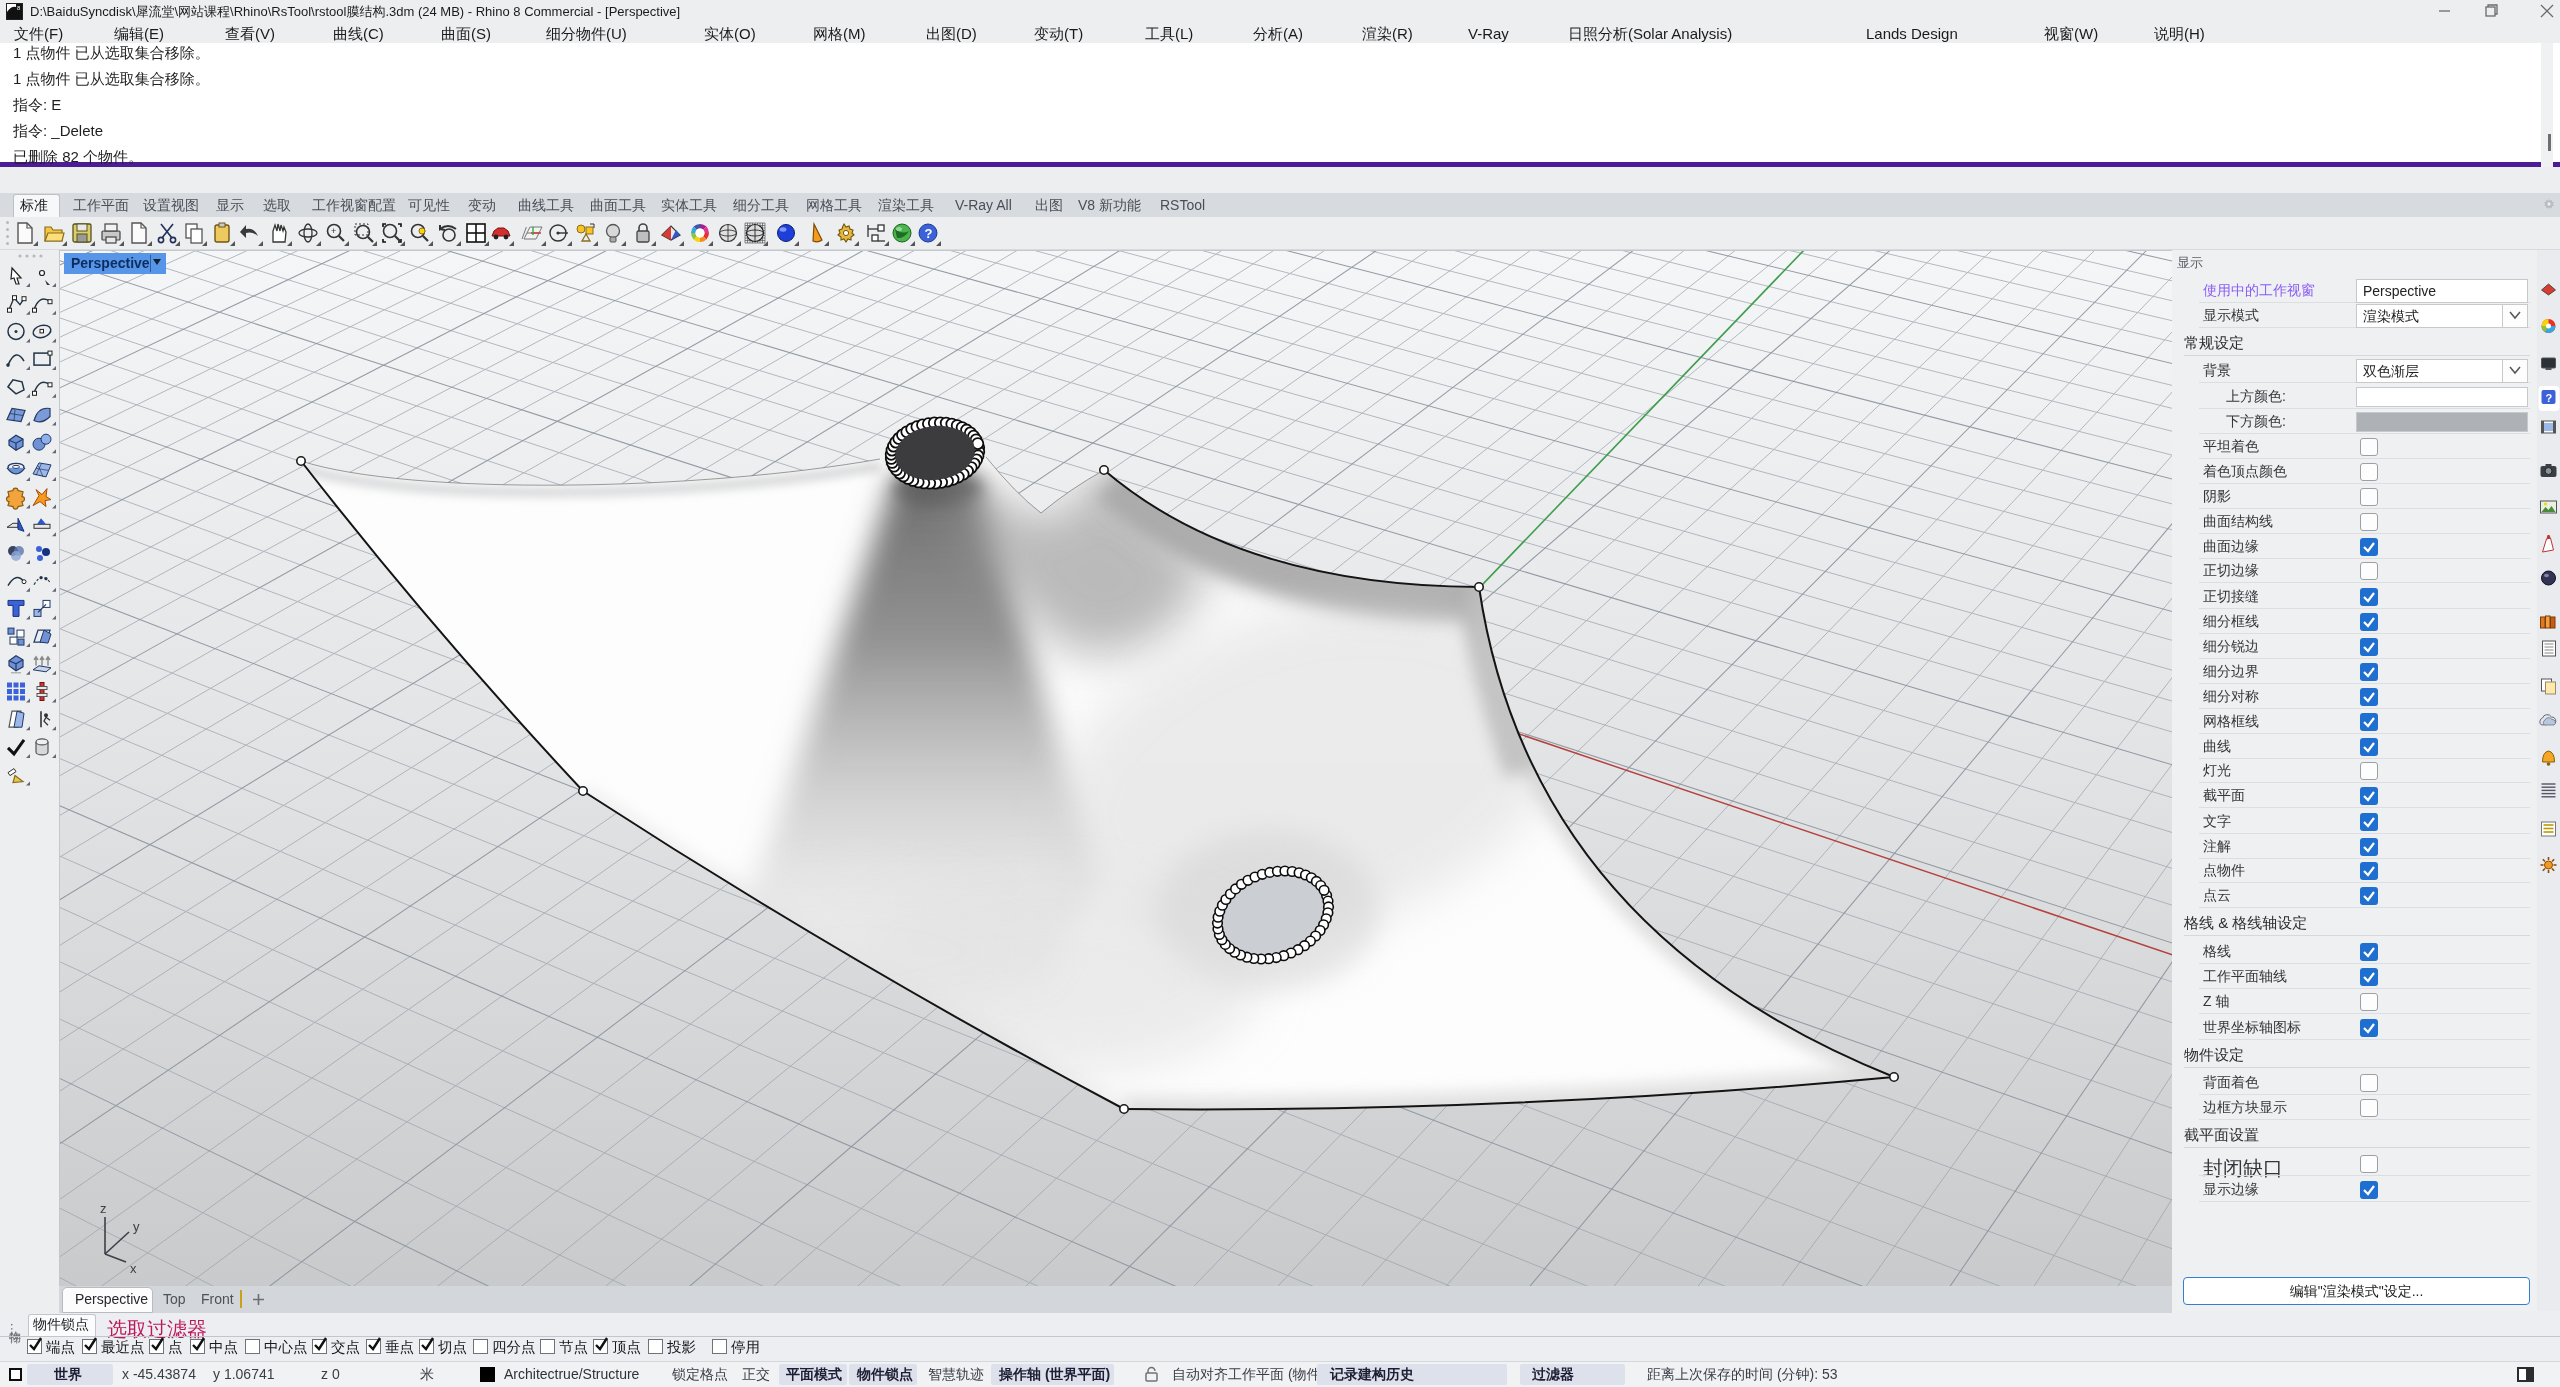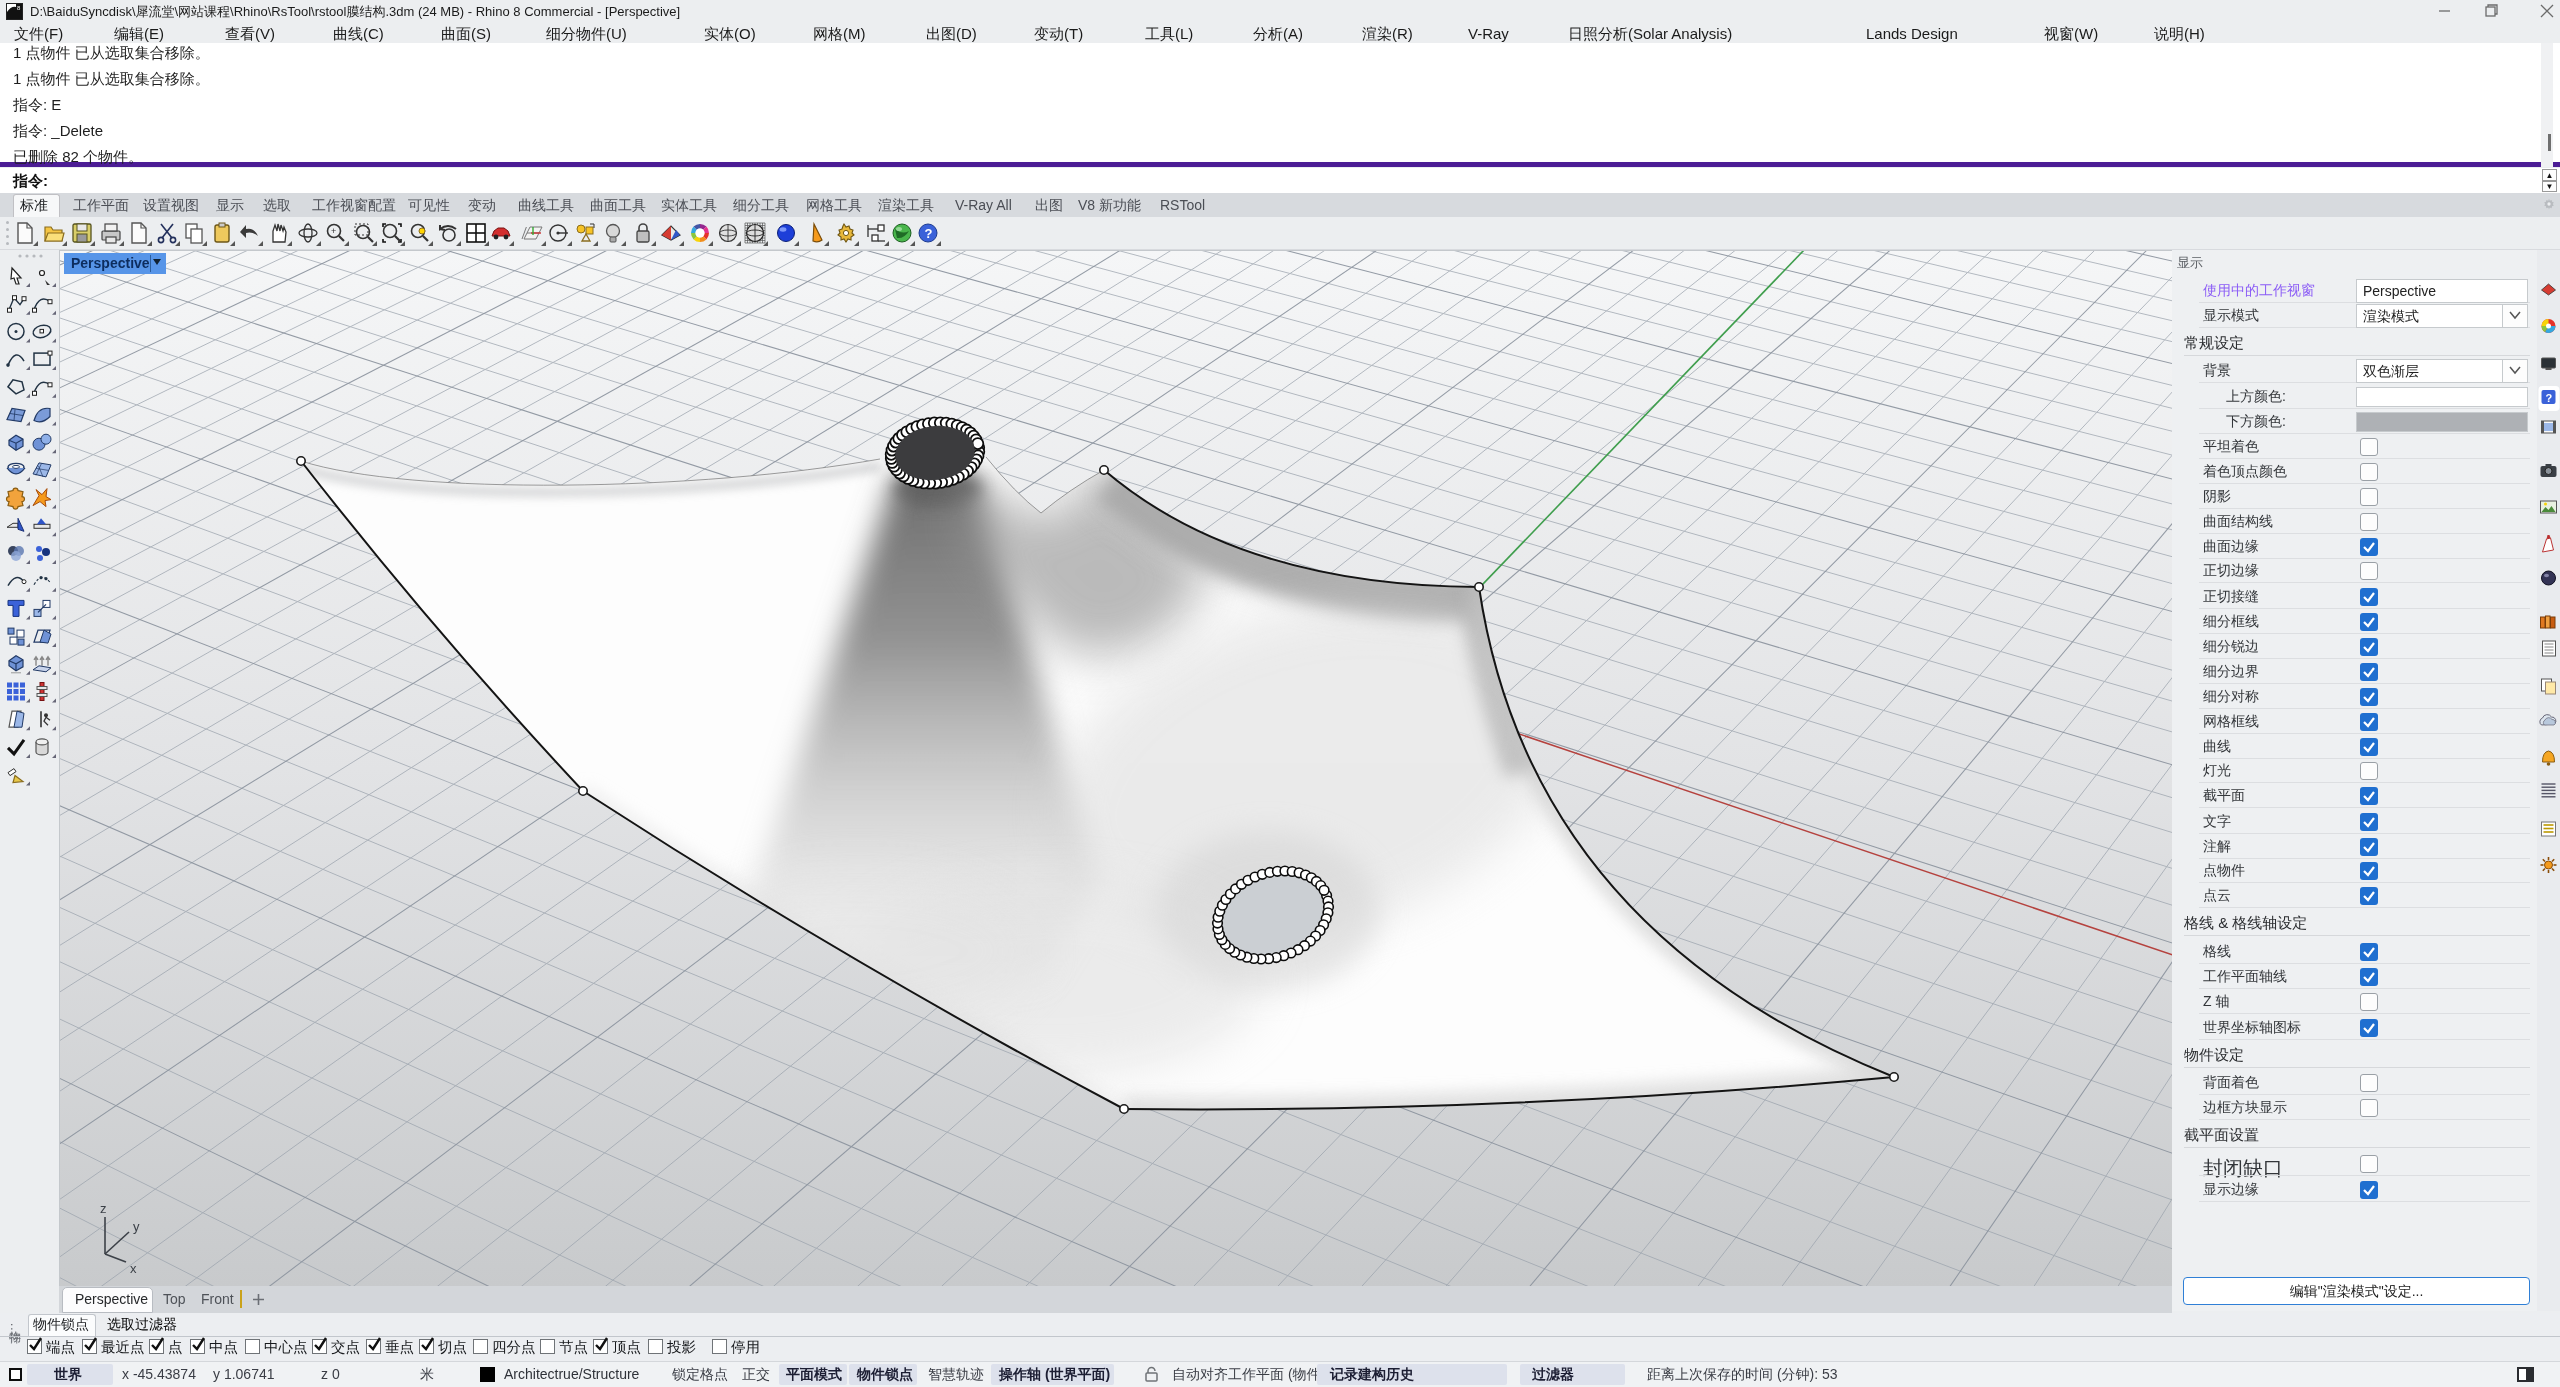--- a/index.html
+++ b/index.html
@@ -43,25 +43,20 @@
       <span class="abs txt" style="left:2154px;top:3px;font-size:15px;color:#1a1a1a">说明(H)</span>
     </div>
     <div class="abs" style="left:0;top:43px;width:2560px;height:124px;background:#fff;border-bottom:5px solid #4c1d95">
       <div class="abs txt" style="left:13px;top:1px;font-size:15px;color:#1e1e1e">1 点物件 已从选取集合移除。</div>
       <div class="abs txt" style="left:13px;top:27px;font-size:15px;color:#1e1e1e">1 点物件 已从选取集合移除。</div>
       <div class="abs txt" style="left:13px;top:53px;font-size:15px;color:#1e1e1e">指令: E</div>
       <div class="abs txt" style="left:13px;top:79px;font-size:15px;color:#1e1e1e">指令: _Delete</div>
       <div class="abs txt" style="left:13px;top:105px;font-size:15px;color:#1e1e1e">已删除 82 个物件。</div>
       <div class="abs" style="left:2541px;top:0;width:12px;height:124px;background:#f0f1f3"></div>
       <div class="abs" style="left:2548px;top:91px;width:3px;height:17px;background:#6f6f6f"></div>
-    </div>
-    <div class="abs" style="left:0;top:168px;width:2560px;height:25px;background:#fff">
-      <div class="abs txt" style="left:13px;top:4px;font-size:15px;font-weight:bold;color:#111">指令:</div>
-      <div class="abs" style="left:2542px;top:1px;width:15px;height:12px;background:#fdfdfd;border:1px solid #9a9a9a;font-size:8px;text-align:center;color:#111;line-height:11px">▲</div>
-      <div class="abs" style="left:2542px;top:13px;width:15px;height:11px;background:#fdfdfd;border:1px solid #9a9a9a;font-size:8px;text-align:center;color:#111;line-height:10px">▼</div>
     </div>
     <div class="abs" style="left:0;top:193px;width:2560px;height:24px;background:#d7dade">
       <div class="abs" style="left:13px;top:1px;width:47px;height:23px;background:#f7f8f9;border:1px solid #c0c0c4;border-bottom:none;border-radius:3px 3px 0 0"></div>
       <span class="abs txt" style="left:20px;top:4px;font-size:14px;color:#16181a">标准</span>
       <span class="abs txt" style="left:73px;top:4px;font-size:14px;color:#4b4e55">工作平面</span>
       <span class="abs txt" style="left:143px;top:4px;font-size:14px;color:#4b4e55">设置视图</span>
       <span class="abs txt" style="left:216px;top:4px;font-size:14px;color:#4b4e55">显示</span>
       <span class="abs txt" style="left:263px;top:4px;font-size:14px;color:#4b4e55">选取</span>
       <span class="abs txt" style="left:312px;top:4px;font-size:14px;color:#4b4e55">工作视窗配置</span>
       <span class="abs txt" style="left:408px;top:4px;font-size:14px;color:#4b4e55">可见性</span>
@@ -930,21 +925,21 @@
       <div class="abs txt" style="left:201px;top:5px;font-size:14px;color:#4e5258">Front</div>
       <div class="abs" style="left:240px;top:4px;width:1.5px;height:18px;background:#caa21a"></div>
       <svg class="abs" style="left:252px;top:7px" width="13" height="13">
         <path d="M6.5,1 L6.5,12 M1,6.5 L12,6.5" stroke="#6b6f75" stroke-width="1.6"></path>
       </svg>
     </div>
     <div class="abs" style="left:0;top:1313px;width:2560px;height:48px;background:#eceef1">
       <div class="abs txt" style="left:6px;top:8px;font-size:12px;color:#6b6f75;writing-mode:vertical-rl;letter-spacing:1px">物件...</div>
       <div class="abs" style="left:28px;top:1px;width:68px;height:22px;background:#fbfcfd;border:1px solid #c2c6cc;border-bottom:none;border-radius:3px 3px 0 0"></div>
       <div class="abs txt" style="left:33px;top:3px;font-size:14px;color:#1d1f22">物件锁点</div>
-      <div class="abs txt" style="left:107px;top:3px;font-size:14px;color:#000000">选取过滤器</div>
+      <div class="abs txt" style="left:107px;top:3px;font-size:20px;color:#be185d">选取过滤器</div>
       <div class="abs" style="left:0;top:23px;width:2560px;height:1px;background:#c2c6cc"></div>
       <div class="abs" style="left:27px;top:26px;width:15px;height:15px;background:#fff;border:1.5px solid #6f7377"></div>
       <svg class="abs" style="left:27px;top:23px" width="17" height="17">
         <path d="M3,9 L7,13 L14,2" stroke="#111" stroke-width="2.4" fill="none"></path>
       </svg>
       <div class="abs txt" style="left:46px;top:25px;font-size:14.5px;color:#17191c">端点</div>
       <div class="abs" style="left:82px;top:26px;width:15px;height:15px;background:#fff;border:1.5px solid #6f7377"></div>
       <svg class="abs" style="left:82px;top:23px" width="17" height="17">
         <path d="M3,9 L7,13 L14,2" stroke="#111" stroke-width="2.4" fill="none"></path>
       </svg>

